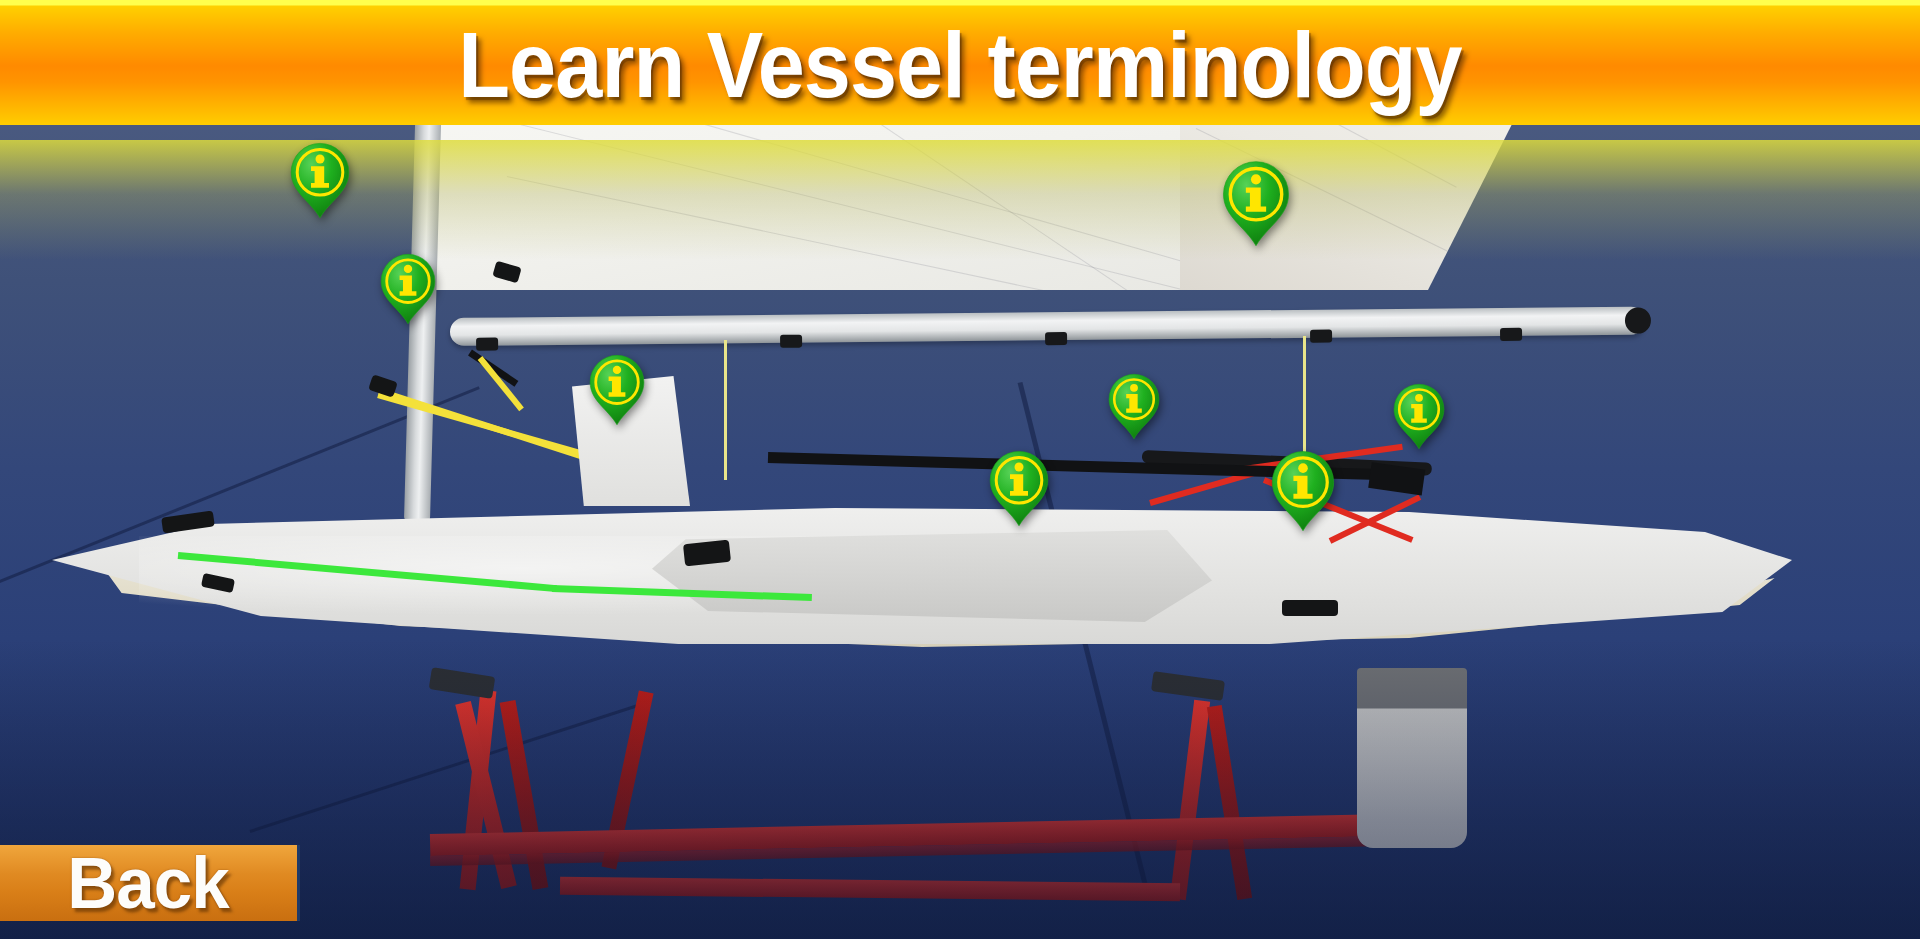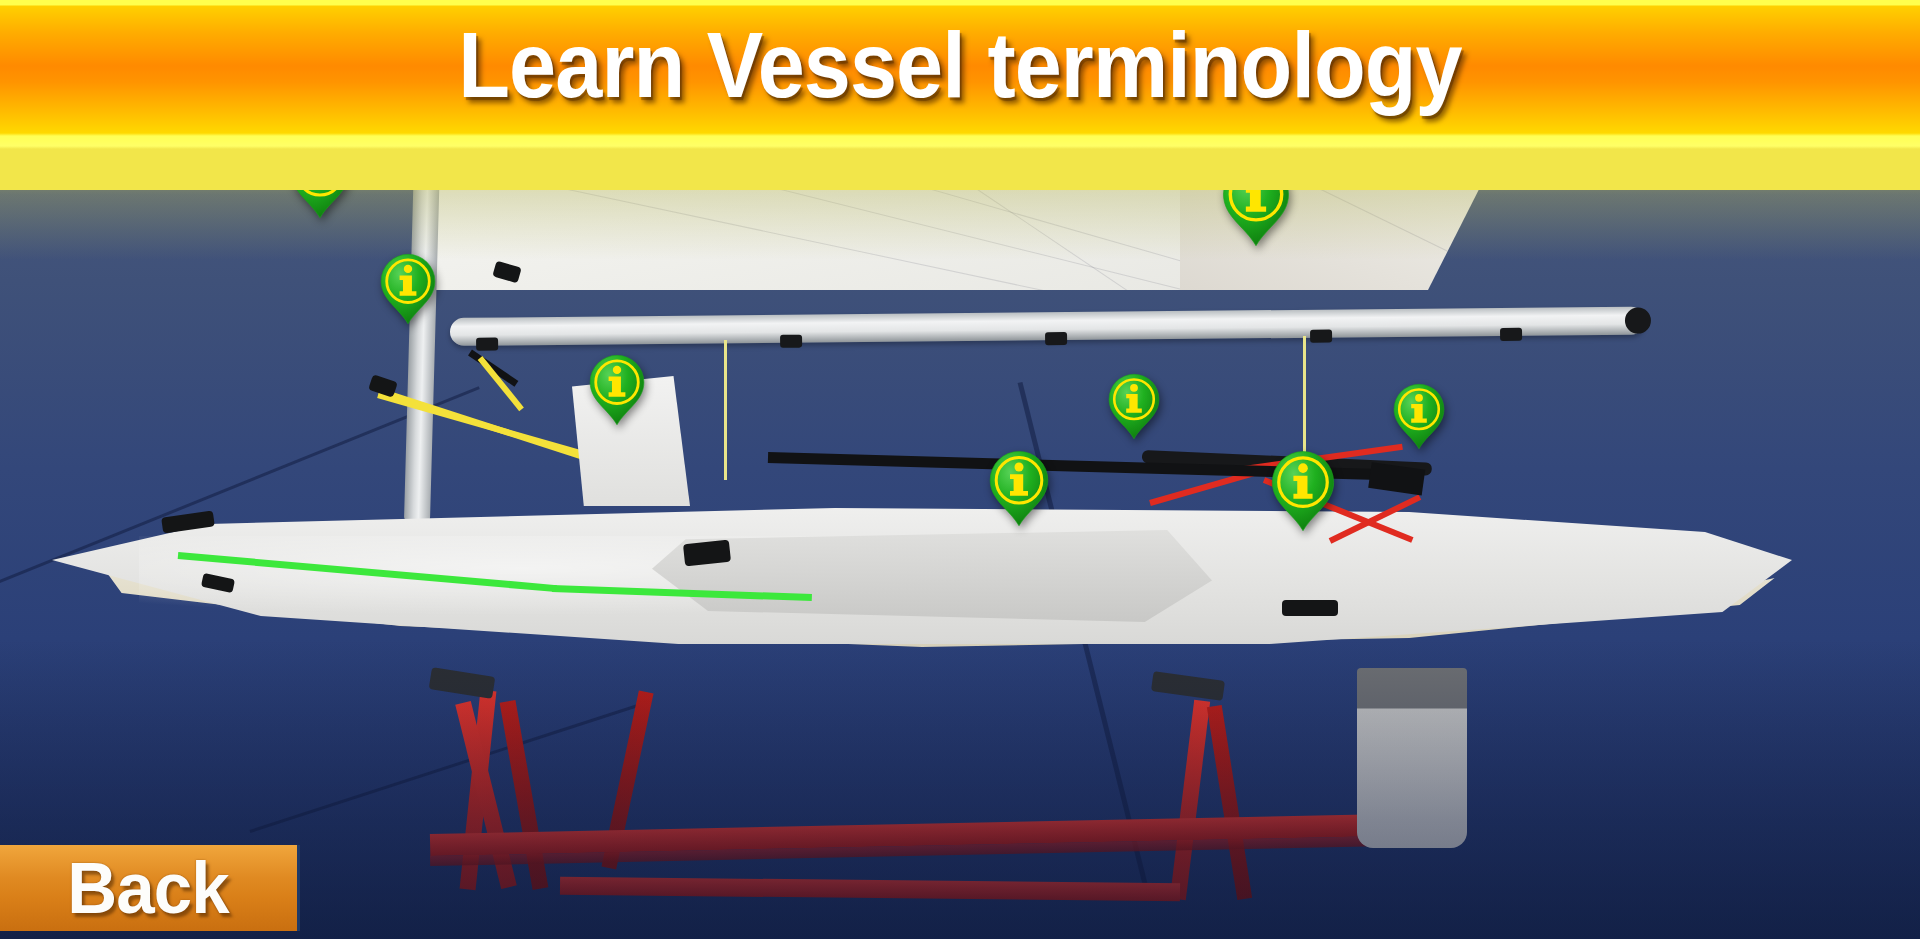--- a/index.html
+++ b/index.html
@@ -125,21 +125,21 @@
   }
   .cleat { position:absolute; background:#141516; border-radius:4px; }
 
   
   .trail { position:absolute; background:linear-gradient(180deg,#e8342a,#b51b14); transform-origin:center; }
   .trail-dark { background:linear-gradient(180deg,#c01d16,#8e120c); }
   .pad { position:absolute; background:#2c2f33; border-radius:4px; }
 
   
   .banner {
-    position:absolute; left:0; top:0; width:1920px; height:190px;
+    position:absolute; left:0; top:0; width:1920px; height:125px;
     background:linear-gradient(180deg,
        #ffff4d 0px, #ffff4d 5px,
        #ffd000 6px,
        #ffab00 34px,
        #ff8a00 66px,
        #ff9400 82px,
        #ffc400 118px,
        #ffd800 133px,
        #ffff55 136px, #ffff66 146px,
        #f2e64a 149px);
@@ -162,21 +162,21 @@
   
   .bubble {
     position:absolute;
     cursor:pointer;
     filter:drop-shadow(2px 4px 4px rgba(0,0,0,.45));
   }
   .bubble svg { display:block; }
 
   
   .back-btn {
-    position:absolute; left:0; top:845px; width:300px; height:86px;
+    position:absolute; left:0; top:845px; width:300px; height:76px;
     background:linear-gradient(180deg,#f0a63c 0%,#e08a22 38%,#d97f18 62%,#c96f10 100%);
     border-right:3px solid #1f3a68;
     display:flex; align-items:center; justify-content:center;
     z-index:25; cursor:pointer;
   }
   .back-label {
     font-family:"Liberation Sans Narrow","Liberation Sans", sans-serif;
     font-weight:bold; font-size:72px; line-height:74px;
     color:#fdfdfb;
     transform:scaleX(.96);

